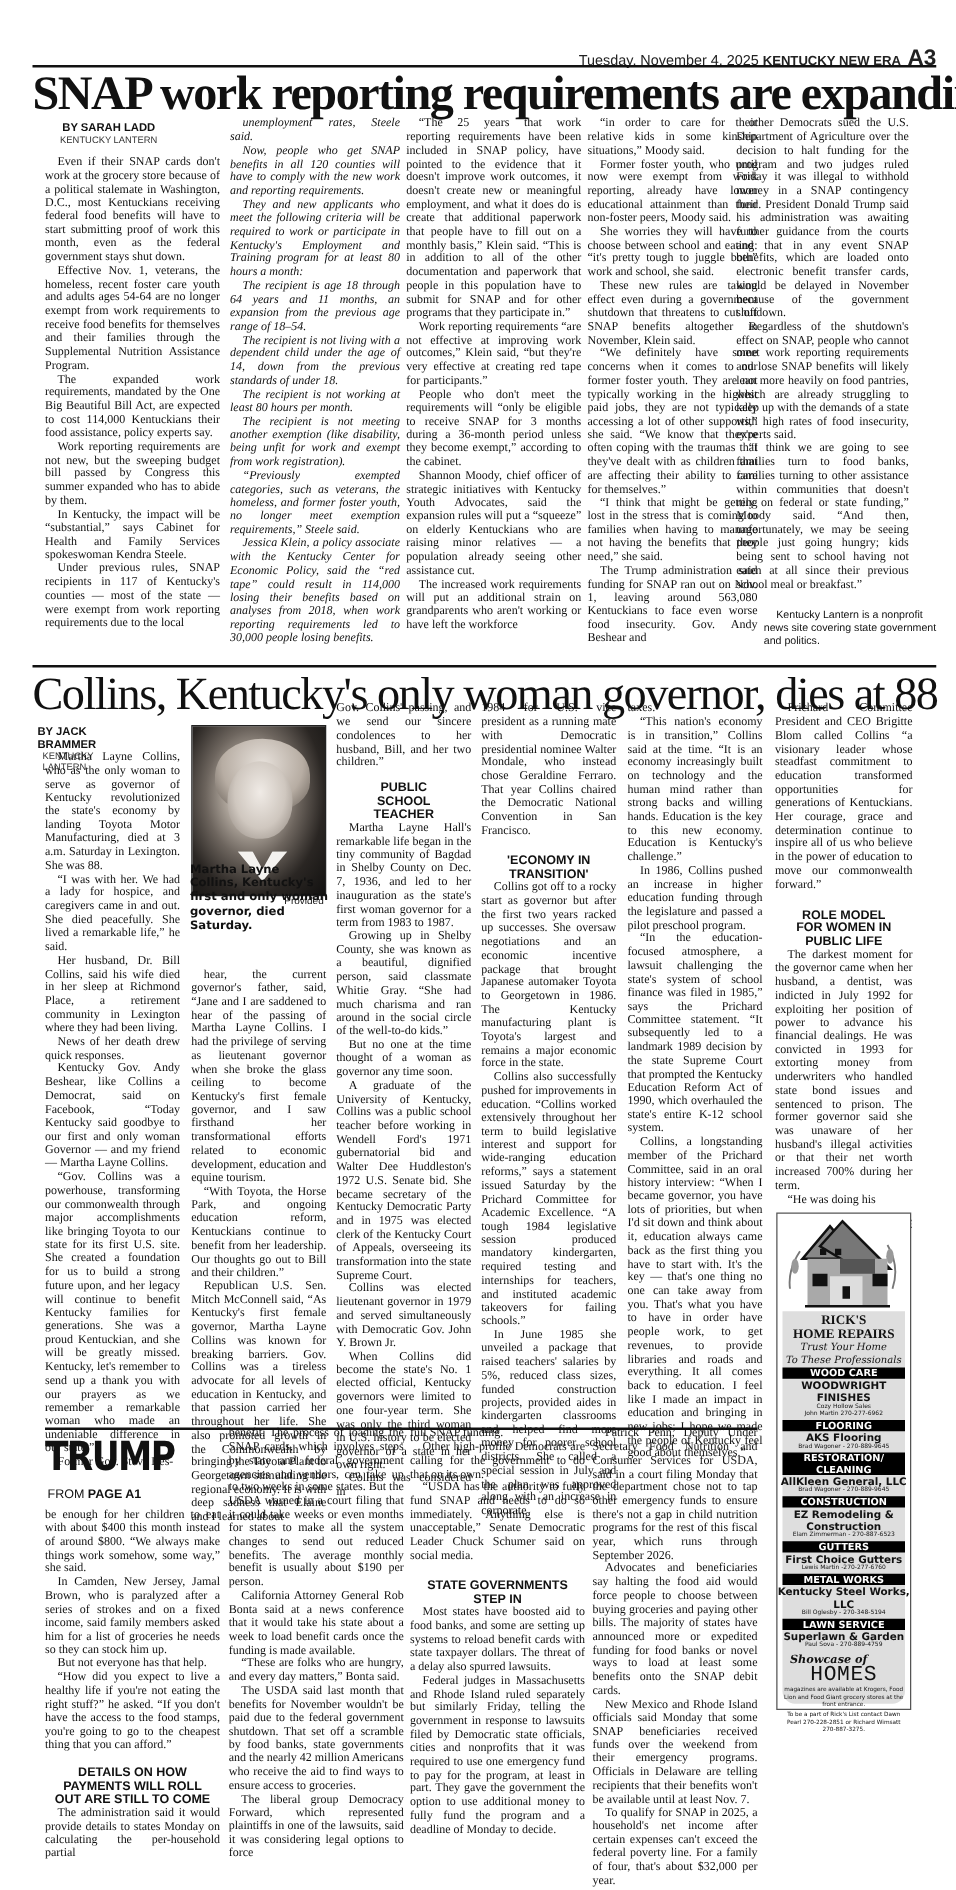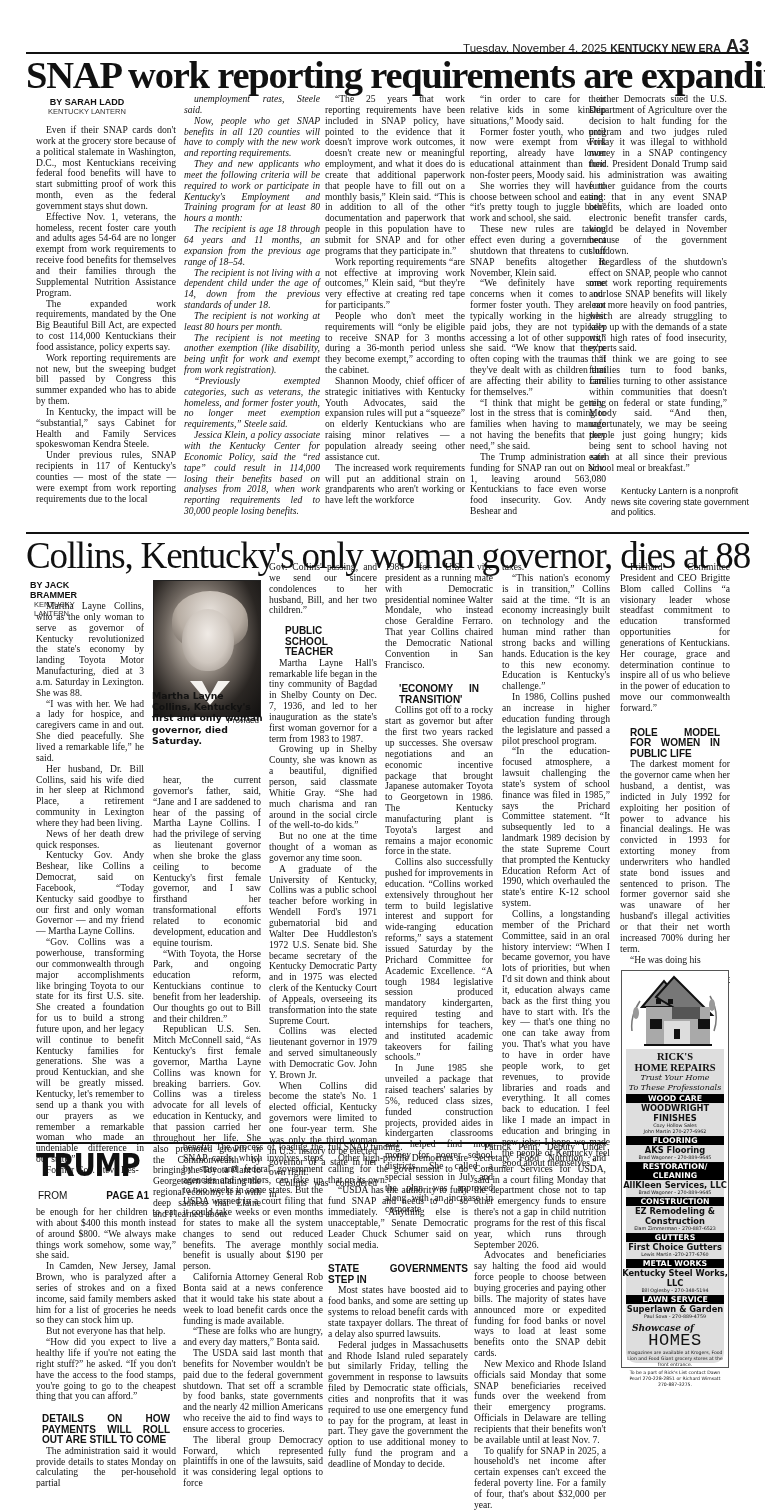--- a/index.html
+++ b/index.html
@@ -14,35 +14,35 @@
          font-size: 38.5px; letter-spacing: -1.2px; line-height: 40px; white-space: nowrap; }
   .hl2 { top: 536px; left: 26px; width: 722px; font-family: "Liberation Serif", serif; font-weight: normal;
          font-size: 37px; letter-spacing: -1.2px; line-height: 40px; white-space: nowrap; }
   .byline { font-family: "Liberation Sans", sans-serif; text-align: center; }
   .byline .name { font-weight: bold; font-size: 9px; display: block; }
   .byline .org { font-size: 7.5px; display: block; color: #333; }
   .col { font-size: 9.6px; line-height: 10.85px; text-align: justify; hyphens: auto; }
   .col p { margin: 0; text-indent: 10px; }
   .col p.noind { text-indent: 0; }
   .subhead { font-family: "Liberation Sans", sans-serif; font-weight: bold; font-size: 10px;
-             line-height: 10.5px; margin: 10px 0 0 0; text-indent: 0 !important; }
+             line-height: 10.5px; text-align: center; margin: 10px 0 0 0; text-indent: 0 !important; }
   .photo { background: radial-gradient(ellipse at 45% 40%, #d8d1c8 0%, #b9b0a6 22%, #6d655e 45%, #2a2623 70%, #121110 100%);
            border: 1px solid #222; }
   .face { position: absolute; left: 28px; top: 28px; width: 52px; height: 62px; border-radius: 50% 50% 46% 46%;
           background: radial-gradient(ellipse at 50% 40%, #f0ebe6 0%, #cfc7bf 55%, #8b827a 100%); }
   .hair { position: absolute; left: 18px; top: 10px; width: 76px; height: 58px; border-radius: 50% 50% 40% 40%;
           background: radial-gradient(ellipse at 50% 35%, #e7e1db 0%, #b7ada3 60%, #5f5750 100%); }
   .collar { position: absolute; left: 36px; top: 100px; width: 40px; height: 24px; background: #f4f2ef;
             clip-path: polygon(0 0, 50% 100%, 100% 0, 70% 0, 50% 60%, 30% 0); }
   .credit { font-family: "Liberation Sans", sans-serif; font-size: 8px; text-align: right; }
   .caption { font-family: "DejaVu Sans", sans-serif; font-weight: bold; font-size: 9.3px; line-height: 11.2px; }
   .trump { top: 1100px; left: 36px; font-family: "DejaVu Sans", sans-serif; font-weight: bold; font-size: 32px;
            letter-spacing: -1.5px; transform: scaleX(0.86); transform-origin: left; }
   .frompage { top: 1169px; left: 38px; font-family: "Liberation Sans", sans-serif; font-size: 10px; }
-  .frompage b { font-weight: bold; margin-left: 36px; }
+  .frompage b { font-weight: bold; }
   .seeline { font-family: "Liberation Sans", sans-serif; font-size: 9.5px; }
   .seeline b { font-weight: bold; }
   .credit-note { font-family: "Liberation Sans", sans-serif; font-size: 8.5px; line-height: 10.5px; }
   
   .ad { top: 970px; left: 621px; width: 106px; height: 396px; border: 1px solid #555; background: #fff; }
   .ad-inner { position: absolute; left: 4px; right: 4px; top: 78px; bottom: 4px; background: #dedede; border-radius: 0 0 10px 10px; }
   .ad-title { font-family: "Liberation Serif", serif; font-weight: bold; text-align: center; font-size: 10.5px; line-height: 11px; }
   .ad-tag { font-family: "DejaVu Serif", serif; font-style: italic; text-align: center; font-size: 8px; line-height: 9.5px; }
   .ad-cat { background: #000; color: #fff; font-family: "DejaVu Sans", sans-serif; font-weight: bold; text-align: center;
             font-size: 7.8px; line-height: 9px; margin: 1px 4px 0 4px; }
@@ -222,21 +222,21 @@
           <div class="ad-contact" style="white-space: pre-line;">Cozy Hollow Sales
 John Martin 270-277-6962</div>
         </div>
         <div>
           <div class="ad-cat">FLOORING</div>
           <div class="ad-biz">AKS Flooring</div>
           <div class="ad-contact" style="white-space: pre-line;">Brad Wagoner - 270-889-9645</div>
         </div>
         <div>
           <div class="ad-cat">RESTORATION/ CLEANING</div>
-          <div class="ad-biz">AllKleen Services, LLC</div>
+          <div class="ad-biz">AllKleen General, LLC</div>
           <div class="ad-contact" style="white-space: pre-line;">Brad Wagoner - 270-889-9645</div>
         </div>
         <div>
           <div class="ad-cat">CONSTRUCTION</div>
           <div class="ad-biz">EZ Remodeling &amp; Construction</div>
           <div class="ad-contact" style="white-space: pre-line;">Elam Zimmerman - 270-887-6523</div>
         </div>
         <div>
           <div class="ad-cat">GUTTERS</div>
           <div class="ad-biz">First Choice Gutters</div>

